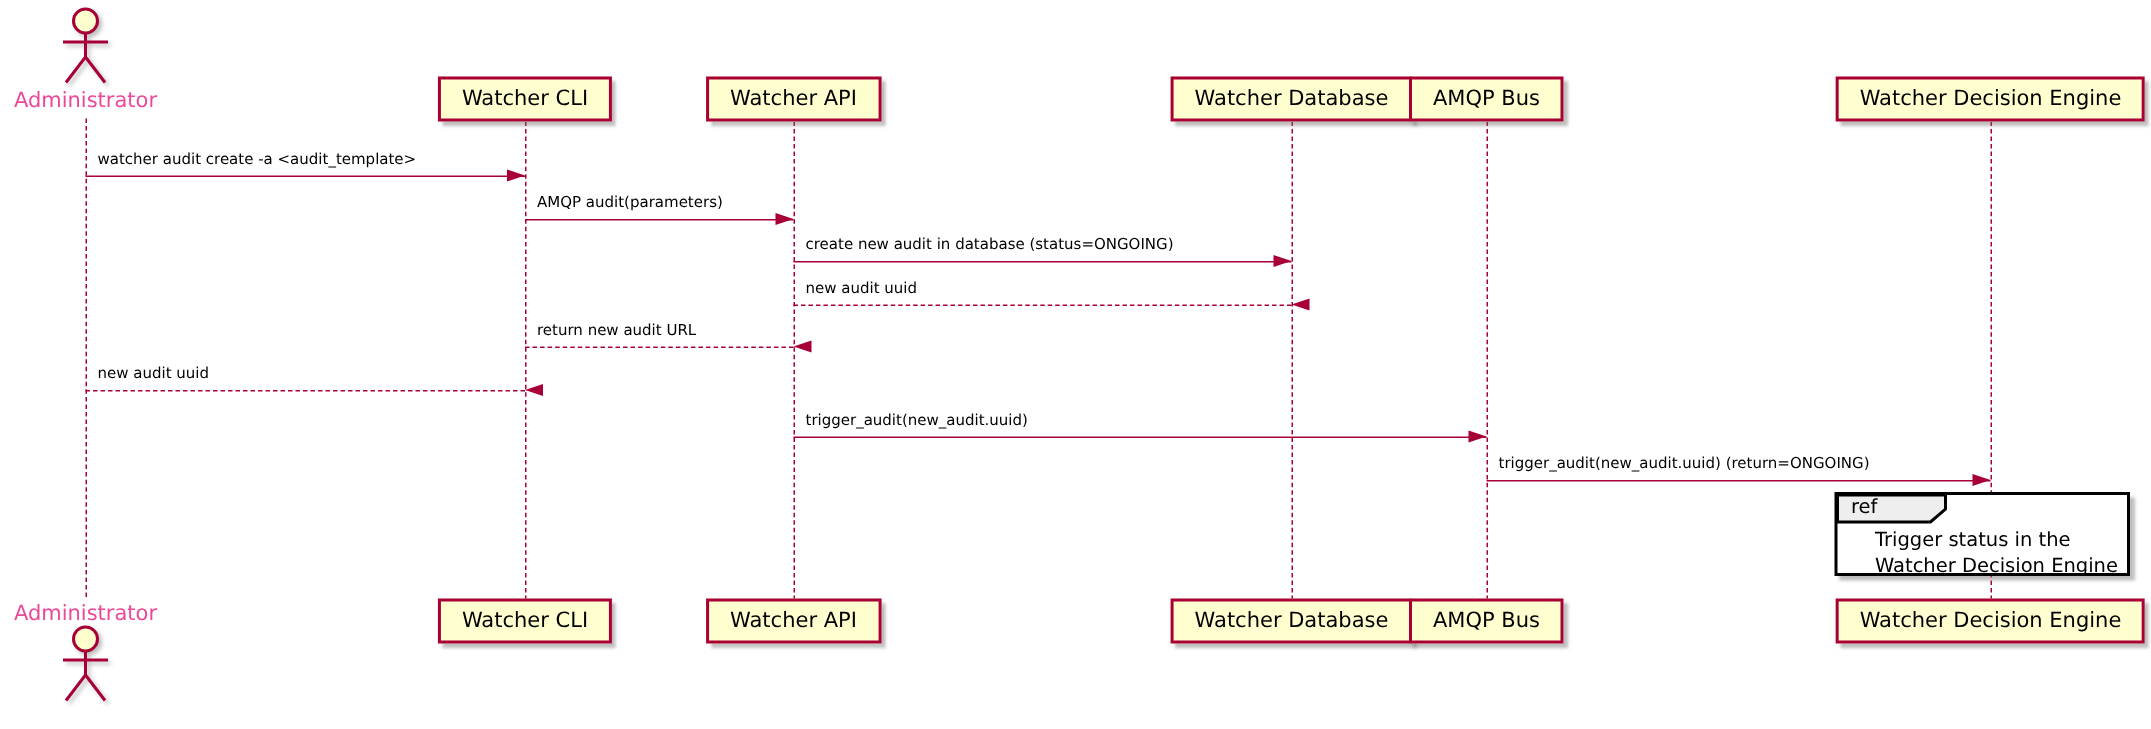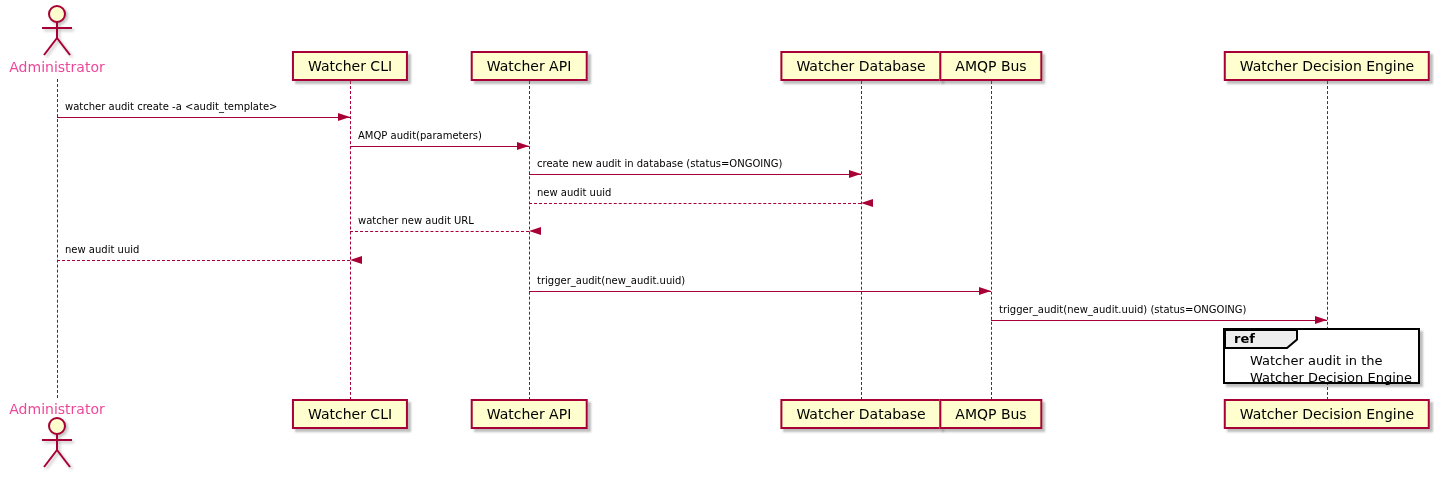--- a/index.html
+++ b/index.html
@@ -78,21 +78,21 @@
   .ref-header {
     position: absolute;
     top: -1px;
     left: -1px;
   }
   .ref-keyword {
     position: absolute;
     top: 1px;
     left: 9px;
     font-size: 13px;
-    font-weight: bold;
+    font-weight: normal;
     color: #000;
   }
   .ref-body {
     position: absolute;
     top: 22px;
     left: 25px;
     font-size: 13px;
     color: #000;
     line-height: 17px;
     white-space: nowrap;
@@ -139,35 +139,35 @@
     <div class="arrow-head right" style="top: 113px; left: 338px;"></div>
     <div class="msg-label" style="left: 358px; top: 128px;">AMQP audit(parameters)</div>
     <div class="msg-line solid" style="left: 350px; top: 146px; width: 179px;"></div>
     <div class="arrow-head right" style="top: 142px; left: 517px;"></div>
     <div class="msg-label" style="left: 537px; top: 156px;">create new audit in database (status=ONGOING)</div>
     <div class="msg-line solid" style="left: 529px; top: 174px; width: 332px;"></div>
     <div class="arrow-head right" style="top: 170px; left: 849px;"></div>
     <div class="msg-label" style="left: 537px; top: 185px;">new audit uuid</div>
     <div class="msg-line dashed" style="left: 529px; top: 203px; width: 332px;"></div>
     <div class="arrow-head left" style="top: 199px; left: 861px;"></div>
-    <div class="msg-label" style="left: 358px; top: 213px;">watcher new audit URL</div>
+    <div class="msg-label" style="left: 358px; top: 213px;">return new audit URL</div>
     <div class="msg-line dashed" style="left: 350px; top: 231px; width: 179px;"></div>
     <div class="arrow-head left" style="top: 227px; left: 529px;"></div>
     <div class="msg-label" style="left: 65px; top: 242px;">new audit uuid</div>
     <div class="msg-line dashed" style="left: 57px; top: 260px; width: 293px;"></div>
     <div class="arrow-head left" style="top: 256px; left: 350px;"></div>
     <div class="msg-label" style="left: 537px; top: 273px;">trigger_audit(new_audit.uuid)</div>
     <div class="msg-line solid" style="left: 529px; top: 291px; width: 462px;"></div>
     <div class="arrow-head right" style="top: 287px; left: 979px;"></div>
-    <div class="msg-label" style="left: 999px; top: 302px;">trigger_audit(new_audit.uuid) (status=ONGOING)</div>
+    <div class="msg-label" style="left: 999px; top: 302px;">trigger_audit(new_audit.uuid) (return=ONGOING)</div>
     <div class="msg-line solid" style="left: 991px; top: 320px; width: 336px;"></div>
     <div class="arrow-head right" style="top: 316px; left: 1315px;"></div>
     <div class="ref-box" style="left: 1223px; top: 328px; width: 197px; height: 56px;">
       <div class="ref-header"><svg width="76" height="22">
           <polygon points="1,1 73,1 73,10.450000000000001 63,19 1,19" fill="#EEEEEE" stroke="#000000" stroke-width="2"></polygon>
         </svg></div>
       <div class="ref-keyword">ref</div>
       <div class="ref-body">
-        <div>Watcher audit in the</div>
+        <div>Trigger status in the</div>
         <div>Watcher Decision Engine</div>
       </div>
     </div>
   </div>
 
 </body></html>

